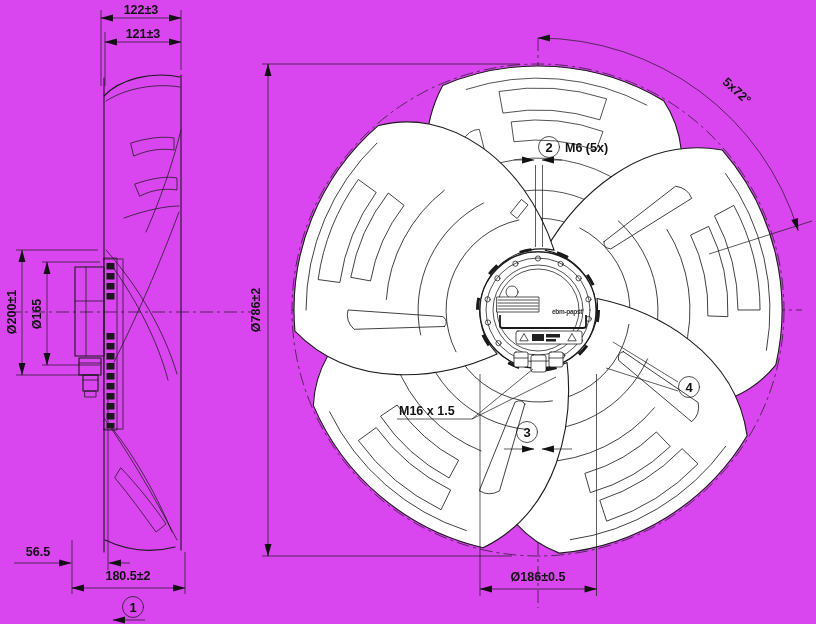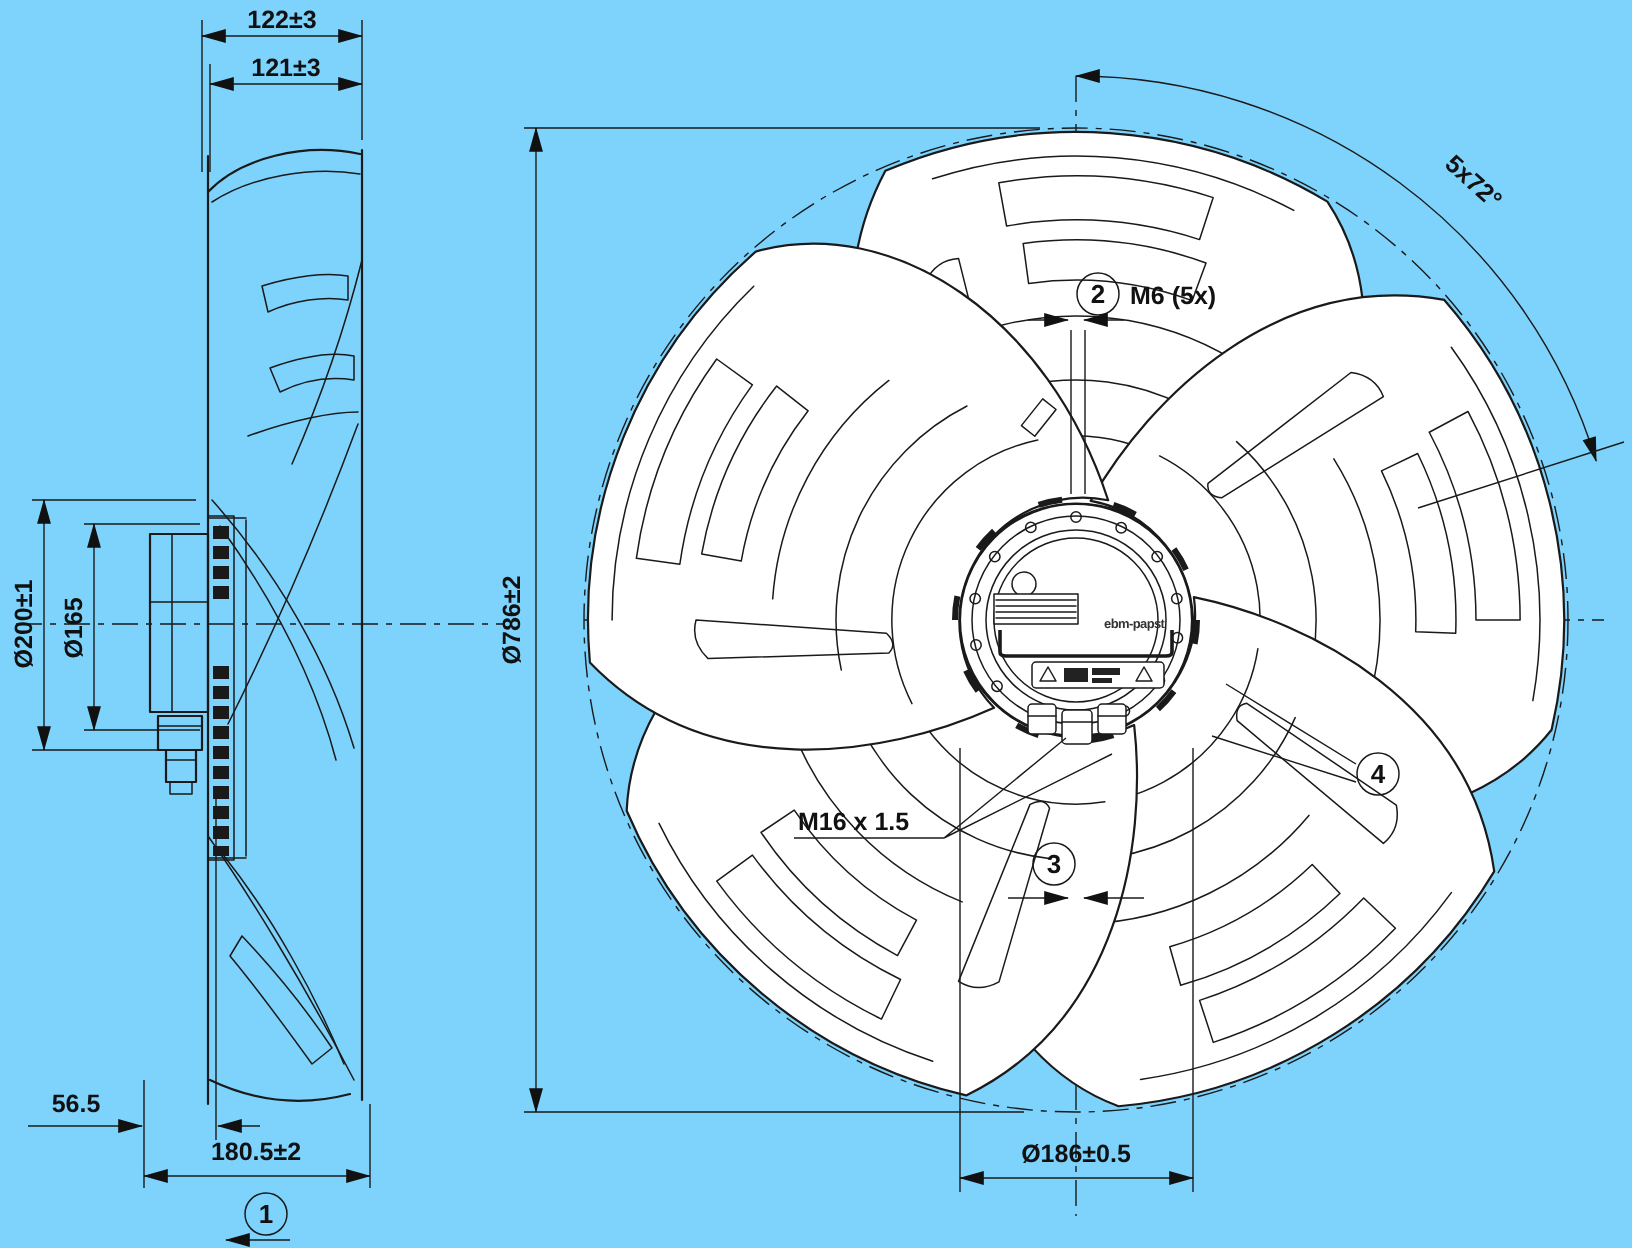--- a/index.html
+++ b/index.html
@@ -1,16 +1,16 @@
 <!DOCTYPE html>
 <html><head>
 <meta charset="utf-8">
 <style>
   html,body{margin:0;padding:0;background:#e8e8e8;}
-  .stage{position:relative;width:816px;height:624px;background:#7dd3fc;overflow:hidden;
+  .stage{position:relative;width:816px;height:624px;background:#d946ef;overflow:hidden;
          font-family:"Liberation Sans",sans-serif;}
   svg{position:absolute;left:0;top:0;}
   svg .ln   {stroke:#1a1a1a;stroke-width:1.1;fill:none;stroke-linecap:round;stroke-linejoin:round;}
   svg .det  {stroke:#1a1a1a;stroke-width:0.75;fill:none;stroke-linecap:round;stroke-linejoin:round;}
   svg .dim  {stroke:#1a1a1a;stroke-width:0.7;fill:none;}
   svg .cl   {stroke:#1a1a1a;stroke-width:0.7;fill:none;stroke-dasharray:13 4 3 4;}
   svg .fillw{fill:#ffffff;}
   svg .blk  {fill:#222222;stroke:none;}
   svg text  {font-family:"Liberation Sans","DejaVu Sans",sans-serif;font-weight:bold;
              font-size:12.5px;fill:#111;}

